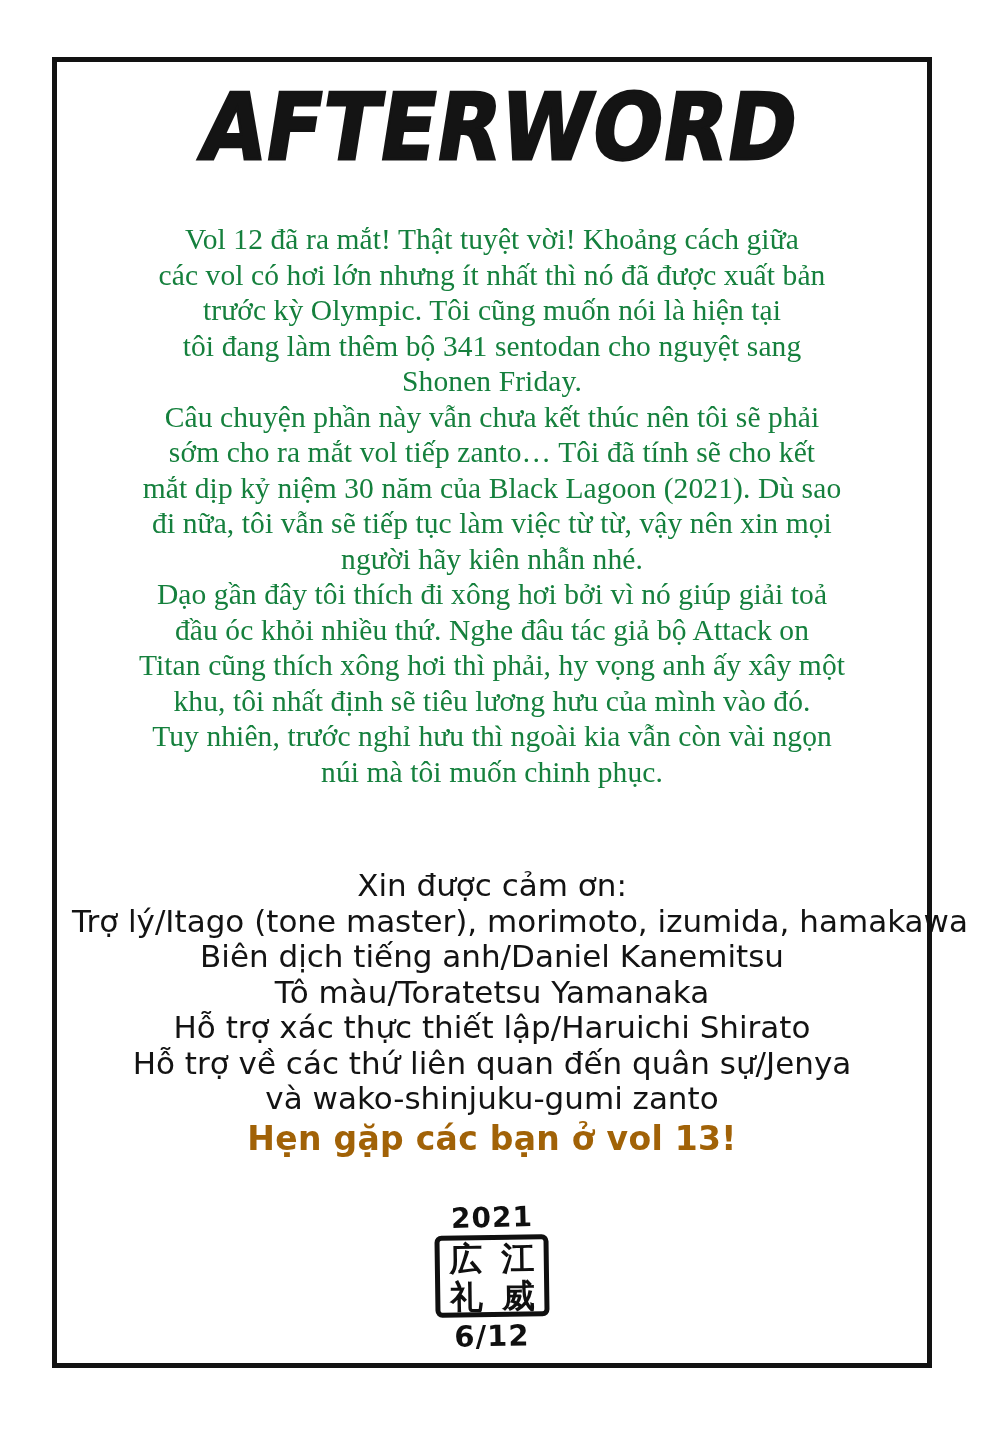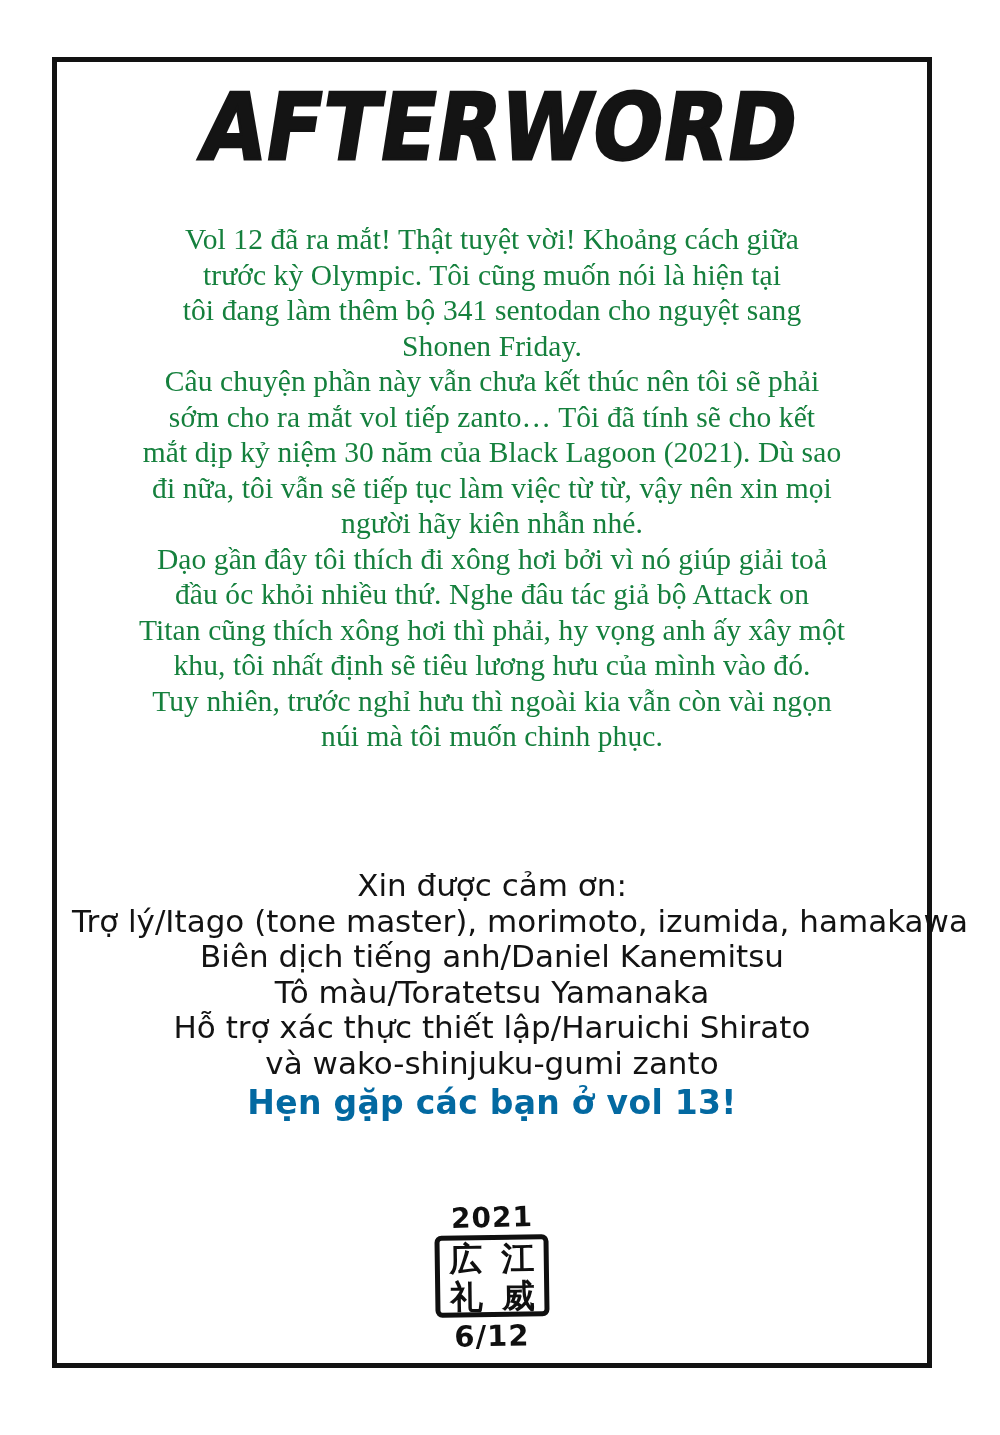--- a/index.html
+++ b/index.html
@@ -83,21 +83,21 @@
     font-size: 31px;
     line-height: 35.5px;
     color: #131313;
     white-space: nowrap;
   }
   .signoff {
     font-family: "DejaVu Sans", sans-serif;
     font-size: 33px;
     line-height: 44px;
     font-weight: 700;
-    color: #0369a1;
+    color: #a16207;
     white-space: nowrap;
     letter-spacing: 0.3px;
   }
 
   
   #sign-block {
     position: absolute;
     left: 52px;
     top: 1203px;
     width: 880px;
@@ -154,20 +154,21 @@
   <div id="frame"></div>
 
   <div id="title-wrap">
     <span id="title">AFTERWORD</span>
   </div>
 
   <div id="body-col">
 
     <div class="para">
       <div class="line">Vol 12 đã ra mắt! Thật tuyệt vời! Khoảng cách giữa</div>
+      <div class="line">các vol có hơi lớn nhưng ít nhất thì nó đã được xuất bản</div>
       <div class="line">trước kỳ Olympic. Tôi cũng muốn nói là hiện tại</div>
       <div class="line">tôi đang làm thêm bộ 341 sentodan cho nguyệt sang</div>
       <div class="line">Shonen Friday.</div>
     </div>
 
     <div class="para">
       <div class="line">Câu chuyện phần này vẫn chưa kết thúc nên tôi sẽ phải</div>
       <div class="line">sớm cho ra mắt vol tiếp zanto… Tôi đã tính sẽ cho kết</div>
       <div class="line">mắt dịp kỷ niệm 30 năm của Black Lagoon (2021). Dù sao</div>
       <div class="line">đi nữa, tôi vẫn sẽ tiếp tục làm việc từ từ, vậy nên xin mọi</div>
@@ -184,20 +185,21 @@
     </div>
 
   </div>
 
   <div id="credits-col">
     <div class="credit-line">Xin được cảm ơn:</div>
     <div class="credit-line">Trợ lý/Itago (tone master), morimoto, izumida, hamakawa</div>
     <div class="credit-line">Biên dịch tiếng anh/Daniel Kanemitsu</div>
     <div class="credit-line">Tô màu/Toratetsu Yamanaka</div>
     <div class="credit-line">Hỗ trợ xác thực thiết lập/Haruichi Shirato</div>
+    <div class="credit-line">Hỗ trợ về các thứ liên quan đến quân sự/Jenya</div>
     <div class="credit-line">và wako-shinjuku-gumi zanto</div>
     <div class="signoff">Hẹn gặp các bạn ở vol 13!</div>
   </div>
 
   <div id="sign-block">
     <div class="sign-year">2021</div>
     <div id="stamp">
       <span class="kanji">広</span>
       <span class="kanji">江</span>
       <span class="kanji">礼</span>

